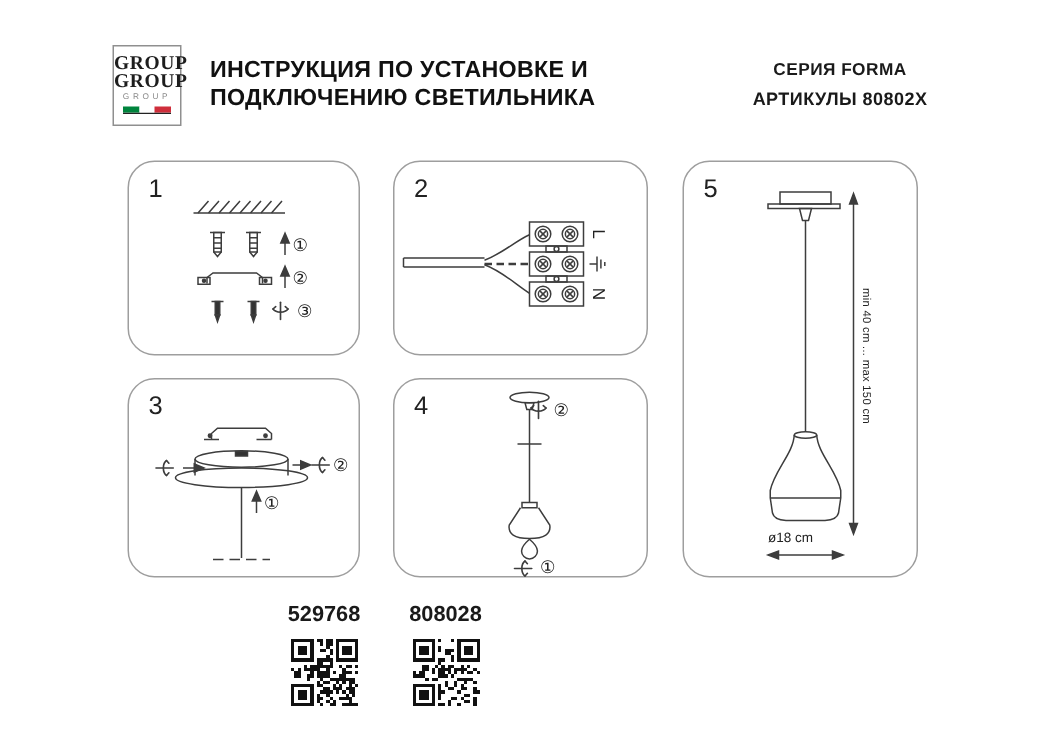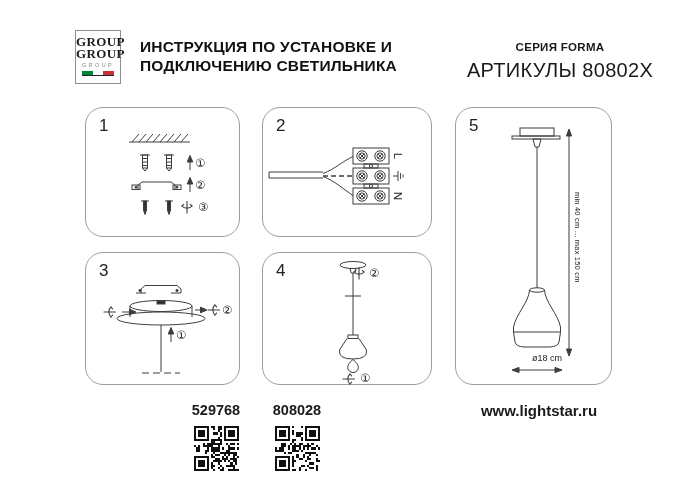--- a/index.html
+++ b/index.html
@@ -13,38 +13,38 @@
            letter-spacing:.4px;color:#1d1d1d;}
   .logo .g{font-size:5.5px;letter-spacing:2.4px;color:#8a8a8a;margin-top:2px;}
   .flag{width:32px;height:3.5px;margin:3px auto 0;display:flex;border-bottom:1.6px solid #222;}
   .flag i{flex:1;display:block;}
   .flag .f1{background:#00843d;} .flag .f2{background:#fff;} .flag .f3{background:#cf2e3b;}
 
   .title{position:absolute;left:140px;top:37px;width:310px;font-size:15.5px;font-weight:700;
          line-height:19px;white-space:pre-line;letter-spacing:.2px;color:#111;}
   .series-block{position:absolute;left:450px;top:41px;width:220px;text-align:center;}
   .series{font-size:11.5px;font-weight:700;letter-spacing:.3px;}
-  .articles{margin-top:6px;font-size:20px;font-weight:400;letter-spacing:.3px;}
+  .articles{margin-top:6px;font-size:12px;font-weight:700;letter-spacing:.3px;}
 
   
   .panel{position:absolute;border:1px solid #9e9e9e;border-radius:18px;background:#fff;box-sizing:border-box;}
   #p1{left:85px;top:107px;width:155px;height:130px;}
   #p2{left:262px;top:107px;width:170px;height:130px;}
   #p3{left:85px;top:252px;width:155px;height:133px;}
   #p4{left:262px;top:252px;width:170px;height:133px;}
   #p5{left:455px;top:107px;width:157px;height:278px;}
   .pnum{position:absolute;left:13px;top:8px;font-size:17px;font-weight:400;color:#222;}
   .panel svg.art{position:absolute;left:0;top:0;}
 
   .badge{position:absolute;font-family:"DejaVu Sans",sans-serif;font-size:11.5px;color:#222;line-height:12px;}
   .rot{position:absolute;width:14px;height:14px;display:flex;align-items:center;justify-content:center;
        transform:rotate(90deg);font-size:11.5px;font-weight:500;color:#222;}
   .vrange{position:absolute;left:117px;top:84px;writing-mode:vertical-rl;
           font-size:7.5px;letter-spacing:.2px;color:#222;}
-  .dia{position:absolute;left:56px;top:245px;width:50px;text-align:right;font-size:9px;color:#222;}
+  .dia{position:absolute;left:56px;top:245px;width:50px;text-align:left;font-size:9px;color:#222;}
 
   
   .artlabel{position:absolute;top:402px;width:76px;text-align:center;font-size:14.5px;font-weight:600;}
   #art1{left:178px;} #art2{left:259px;}
   .qr{position:absolute;top:425px;width:47px;height:47px;}
   #qr1{left:193px;} #qr2{left:274px;}
   .website{position:absolute;left:439px;top:402px;width:200px;text-align:center;
            font-size:15px;font-weight:700;}
 </style>
 </head>
@@ -479,15 +479,14 @@
         <rect x="0" y="0" width="7" height="7" fill="#111"></rect>
         <rect x="1" y="1" width="5" height="5" fill="#fff"></rect>
         <rect x="2" y="2" width="3" height="3" fill="#111"></rect>
         <rect x="14" y="0" width="7" height="7" fill="#111"></rect>
         <rect x="15" y="1" width="5" height="5" fill="#fff"></rect>
         <rect x="16" y="2" width="3" height="3" fill="#111"></rect>
         <rect x="0" y="14" width="7" height="7" fill="#111"></rect>
         <rect x="1" y="15" width="5" height="5" fill="#fff"></rect>
         <rect x="2" y="16" width="3" height="3" fill="#111"></rect>
       </svg></div>
-  <div class="website">www.lightstar.ru</div>
 
 </div>
 
 </body></html>

